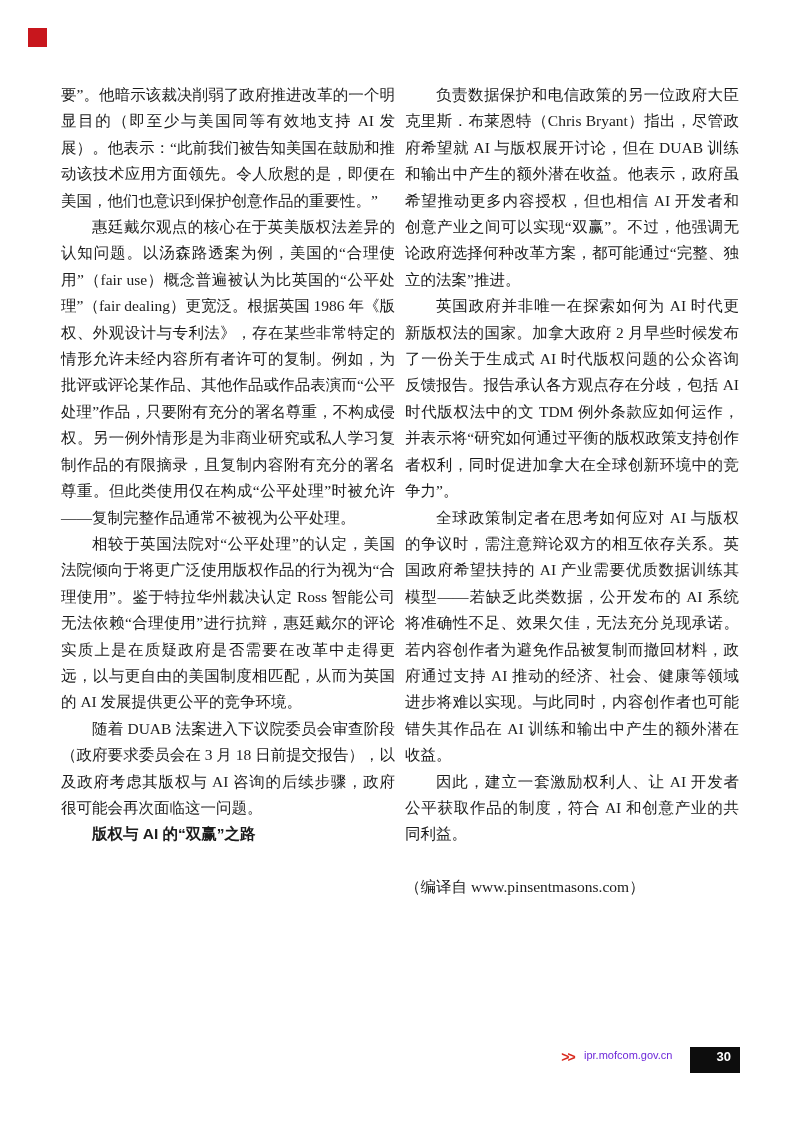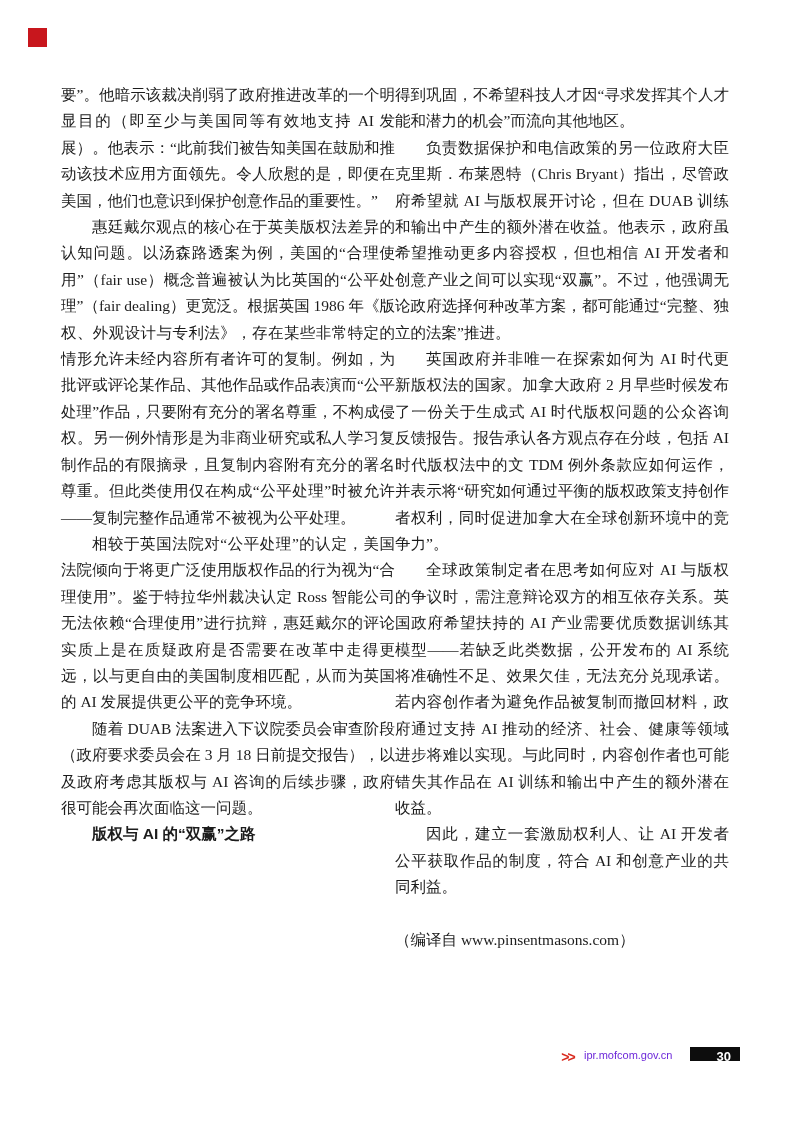--- a/index.html
+++ b/index.html
@@ -18,20 +18,21 @@
     top: 28px;
     width: 19px;
     height: 19px;
   }
   .columns {
     position: absolute;
     left: 61px;
     top: 82px;
     width: 678px;
     display: flex;
+    gap: 10px;
   }
   .col {
     width: 334px;
     flex: 0 0 334px;
   }
   .col p {
     margin: 0;
     font-size: 15.5px;
     line-height: 26.4px;
     text-align: justify;
@@ -76,21 +77,21 @@
     left: 584px;
     top: 4px;
     font-size: 11px;
     color: #6d28d9;
   }
   .page-badge {
     position: absolute;
     left: 690px;
     top: 2px;
     width: 50px;
-    height: 14px;
+    height: 26px;
     box-sizing: border-box;
     text-align: right;
     padding: 2px 9px 0 0;
     font-size: 13px;
     font-weight: bold;
   }
 </style>
 </head>
 <body>
 
@@ -102,21 +103,20 @@
 
     <div class="col">
       <p>要”。他暗示该裁决削弱了政府推进改革的一个明显目的（即至少与美国同等有效地支持 AI 发展）。他表示：“此前我们被告知美国在鼓励和推动该技术应用方面领先。令人欣慰的是，即便在美国，他们也意识到保护创意作品的重要性。”</p>
       <p class="indent">惠廷戴尔观点的核心在于英美版权法差异的认知问题。以汤森路透案为例，美国的“合理使用”（fair use）概念普遍被认为比英国的“公平处理”（fair dealing）更宽泛。根据英国 1986 年《版权、外观设计与专利法》，存在某些非常特定的情形允许未经内容所有者许可的复制。例如，为批评或评论某作品、其他作品或作品表演而“公平处理”作品，只要附有充分的署名尊重，不构成侵权。另一例外情形是为非商业研究或私人学习复制作品的有限摘录，且复制内容附有充分的署名尊重。但此类使用仅在构成“公平处理”时被允许——复制完整作品通常不被视为公平处理。</p>
       <p class="indent">相较于英国法院对“公平处理”的认定，美国法院倾向于将更广泛使用版权作品的行为视为“合理使用”。鉴于特拉华州裁决认定 Ross 智能公司无法依赖“合理使用”进行抗辩，惠廷戴尔的评论实质上是在质疑政府是否需要在改革中走得更远，以与更自由的美国制度相匹配，从而为英国的 AI 发展提供更公平的竞争环境。</p>
       <p class="indent">随着 DUAB 法案进入下议院委员会审查阶段（政府要求委员会在 3 月 18 日前提交报告），以及政府考虑其版权与 AI 咨询的后续步骤，政府很可能会再次面临这一问题。</p>
       <p class="section-heading">版权与 AI 的“双赢”之路</p>
     </div>
 
     <div class="col">
-      <p>得到巩固，不希望科技人才因“寻求发挥其个人才能和潜力的机会”而流向其他地区。</p>
       <p class="indent">负责数据保护和电信政策的另一位政府大臣克里斯．布莱恩特（Chris Bryant）指出，尽管政府希望就 AI 与版权展开讨论，但在 DUAB 训练和输出中产生的额外潜在收益。他表示，政府虽希望推动更多内容授权，但也相信 AI 开发者和创意产业之间可以实现“双赢”。不过，他强调无论政府选择何种改革方案，都可能通过“完整、独立的法案”推进。</p>
       <p class="indent">英国政府并非唯一在探索如何为 AI 时代更新版权法的国家。加拿大政府 2 月早些时候发布了一份关于生成式 AI 时代版权问题的公众咨询反馈报告。报告承认各方观点存在分歧，包括 AI 时代版权法中的文 TDM 例外条款应如何运作，并表示将“研究如何通过平衡的版权政策支持创作者权利，同时促进加拿大在全球创新环境中的竞争力”。</p>
       <p class="indent">全球政策制定者在思考如何应对 AI 与版权的争议时，需注意辩论双方的相互依存关系。英国政府希望扶持的 AI 产业需要优质数据训练其模型——若缺乏此类数据，公开发布的 AI 系统将准确性不足、效果欠佳，无法充分兑现承诺。若内容创作者为避免作品被复制而撤回材料，政府通过支持 AI 推动的经济、社会、健康等领域进步将难以实现。与此同时，内容创作者也可能错失其作品在 AI 训练和输出中产生的额外潜在收益。</p>
       <p class="indent">因此，建立一套激励权利人、让 AI 开发者公平获取作品的制度，符合 AI 和创意产业的共同利益。</p>
       <p class="attribution">（编译自 www.pinsentmasons.com）</p>
     </div>
 
   </div>
 
   <div class="footer">

